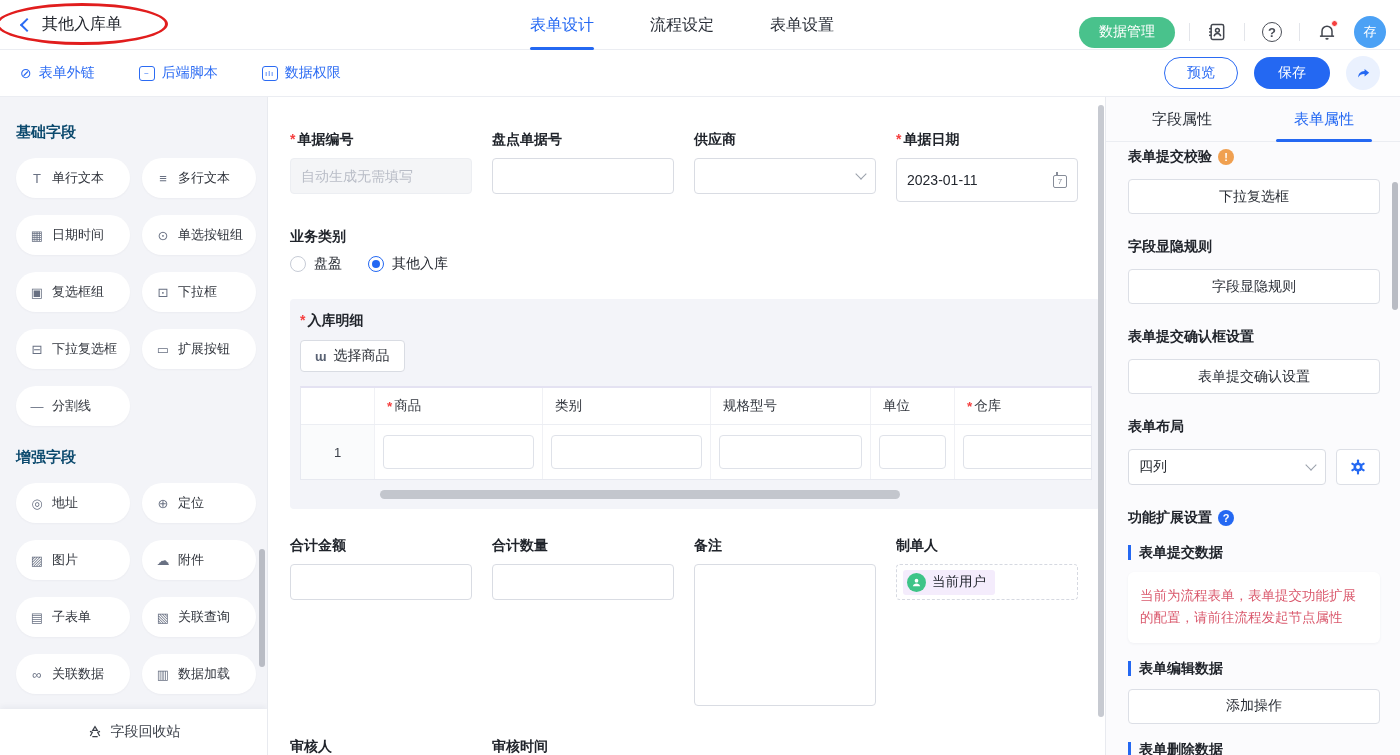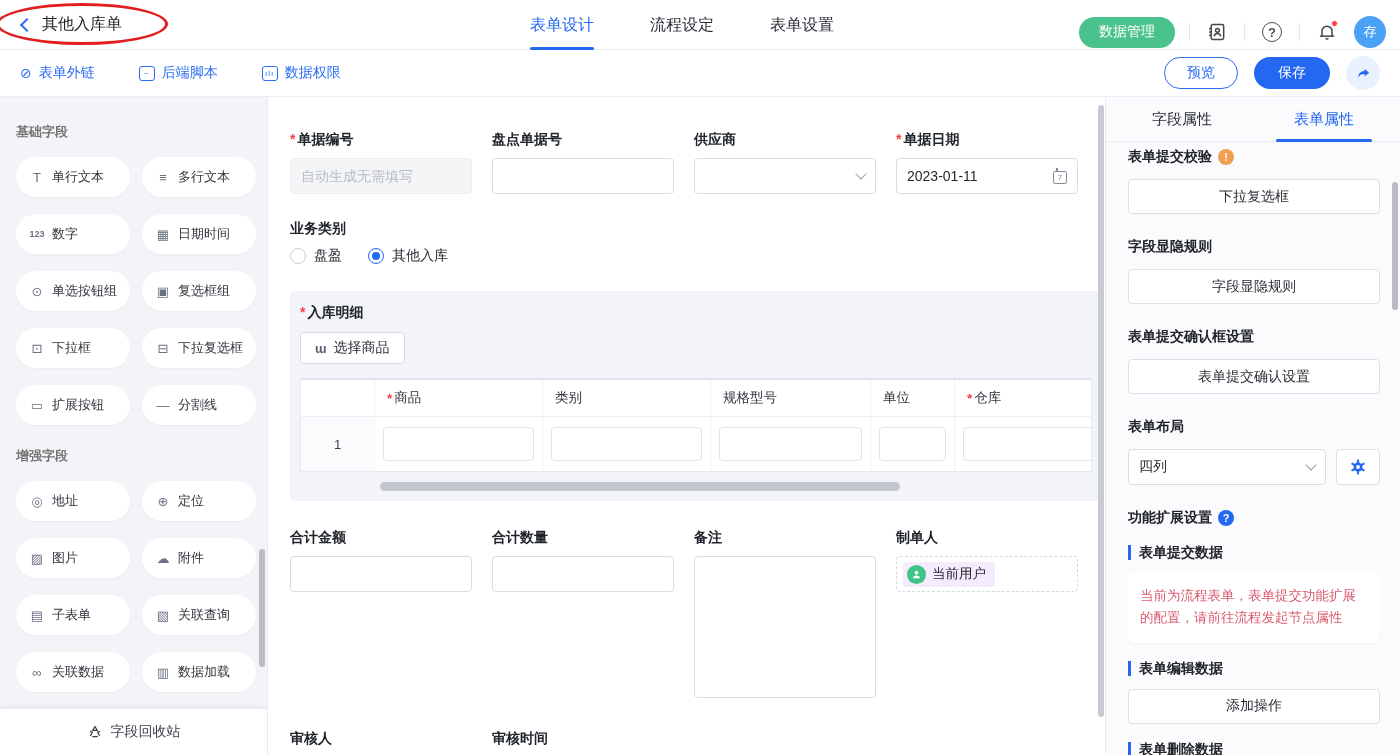--- a/index.html
+++ b/index.html
@@ -33,40 +33,40 @@
   .btn-preview { height:32px; padding:0 22px; border-radius:16px; border:1px solid #2b6bf3; background:#fff; color:#2b6bf3; font-size:14px; cursor:pointer; }
   .btn-save { height:32px; padding:0 24px; border-radius:16px; border:none; background:#2468f2; color:#fff; font-size:14px; cursor:pointer; }
   .share-circle { width:34px; height:34px; border-radius:50%; background:#eaf1fe; display:flex; align-items:center; justify-content:center; cursor:pointer; }
 
   
   .body-wrap { display:flex; height:658px; }
 
   
   .sidebar { position:relative; width:268px; background:#f3f4f8; border-right:1px solid #e8eaef; overflow:hidden; }
   .sidebar-inner { padding:18px 14px 0 16px; }
-  .sec-title { font-size:13px; font-weight:bold; color:#737373; margin:8px 0 16px; }
+  .sec-title { font-size:15px; font-weight:bold; color:#0c4a6e; margin:8px 0 16px; }
   .pill-grid { display:grid; grid-template-columns:114px 114px; column-gap:12px; row-gap:17px; margin-bottom:22px; }
   .pill { height:40px; background:#fff; border-radius:20px; display:flex; align-items:center; gap:7px; padding-left:13px; font-size:13px; color:#31353d; cursor:grab; box-shadow:0 1px 2px rgba(40,50,80,.04); }
   .pill .p-icon { color:#6b7widt: ; color:#697183; font-size:13px; width:16px; text-align:center; flex:none; }
   .recycle-bar { position:absolute; left:0; right:0; bottom:0; height:46px; background:#fff; box-shadow:0 -2px 6px rgba(40,50,80,.06); display:flex; align-items:center; justify-content:center; gap:8px; font-size:14px; color:#3a3f48; cursor:pointer; z-index:3; }
   .side-scroll { position:absolute; right:2px; top:452px; width:6px; height:118px; background:#b9bcc4; border-radius:3px; z-index:4; }
 
   
   .canvas { position:relative; flex:1; background:#fff; overflow:hidden; padding:34px 26px 0 22px; }
   .canvas-scroll { position:absolute; right:1px; top:8px; width:6px; height:612px; background:#c7cad1; border-radius:3px; }
   .f-row { display:flex; gap:20px; align-items:flex-start; }
   .f-col { width:182px; }
   .f-label { font-size:14px; font-weight:bold; color:#20242b; margin-bottom:9px; display:flex; align-items:baseline; }
   .req { color:#f53f3f; margin-right:2px; font-weight:bold; }
   .ipt { height:36px; width:100%; border:1px solid #d9dce3; border-radius:4px; background:#fff; font-size:14px; padding:0 10px; color:#20242b; font-family:inherit; }
   .ipt::placeholder { color:#b9bdc7; }
   .ipt.disabled { background:#f4f5f7; border-color:#eceef2; }
   .select-box { height:36px; border:1px solid #d9dce3; border-radius:4px; background:#fff; display:flex; align-items:center; padding:0 10px; font-size:14px; cursor:pointer; justify-content:space-between; }
   .chev-down { width:8px; height:8px; border-right:1.6px solid #9aa0ab; border-bottom:1.6px solid #9aa0ab; transform:rotate(45deg); margin-top:-4px; }
-  .date-box { height:36px; border:1px solid #d9dce3; border-radius:4px; background:#fff; display:flex; align-items:center; justify-content:space-between; padding:0 10px; font-size:14px; color:#23272f; cursor:pointer; }
+  .date-box { height:44px; border:1px solid #d9dce3; border-radius:4px; background:#fff; display:flex; align-items:center; justify-content:space-between; padding:0 10px; font-size:14px; color:#23272f; cursor:pointer; }
   .cal-icon { position:relative; width:14px; height:13px; border:1.4px solid #878d99; border-radius:2px; margin-top:2px; }
   .cal-icon::before { content:""; position:absolute; top:-4px; left:2px; width:2px; height:4px; background:#878d99; }
   .cal-icon::after { content:"7"; position:absolute; top:0; left:0; right:0; text-align:center; font-size:8px; color:#878d99; line-height:11px; }
   .radio-row { display:flex; gap:26px; margin-top:2px; }
   .radio-item { display:flex; align-items:center; gap:8px; font-size:14px; color:#23272f; cursor:pointer; }
   .radio-o { width:16px; height:16px; border:1.4px solid #c7ccd6; border-radius:50%; background:#fff; }
   .radio-c { width:16px; height:16px; border:1.6px solid #2468f2; border-radius:50%; background:#fff; display:flex; align-items:center; justify-content:center; }
   .radio-c::after { content:""; width:8px; height:8px; border-radius:50%; background:#2468f2; }
 
   .detail-sec { margin-top:26px; background:#f3f4f9; border-radius:4px; padding:13px 10px 8px 10px; width:810px; }
@@ -186,24 +186,20 @@
       <div class="pill-grid">
         <div class="pill">
             <span class="p-icon">T</span>
             <span>单行文本</span>
           </div>
         <div class="pill">
             <span class="p-icon">≡</span>
             <span>多行文本</span>
           </div>
         <div class="pill">
-            <span class="p-icon" style="font-size:9px;font-weight:bold;">123</span>
-            <span>数字</span>
-          </div>
-        <div class="pill">
             <span class="p-icon">▦</span>
             <span>日期时间</span>
           </div>
         <div class="pill">
             <span class="p-icon">⊙</span>
             <span>单选按钮组</span>
           </div>
         <div class="pill">
             <span class="p-icon">▣</span>
             <span>复选框组</span>

